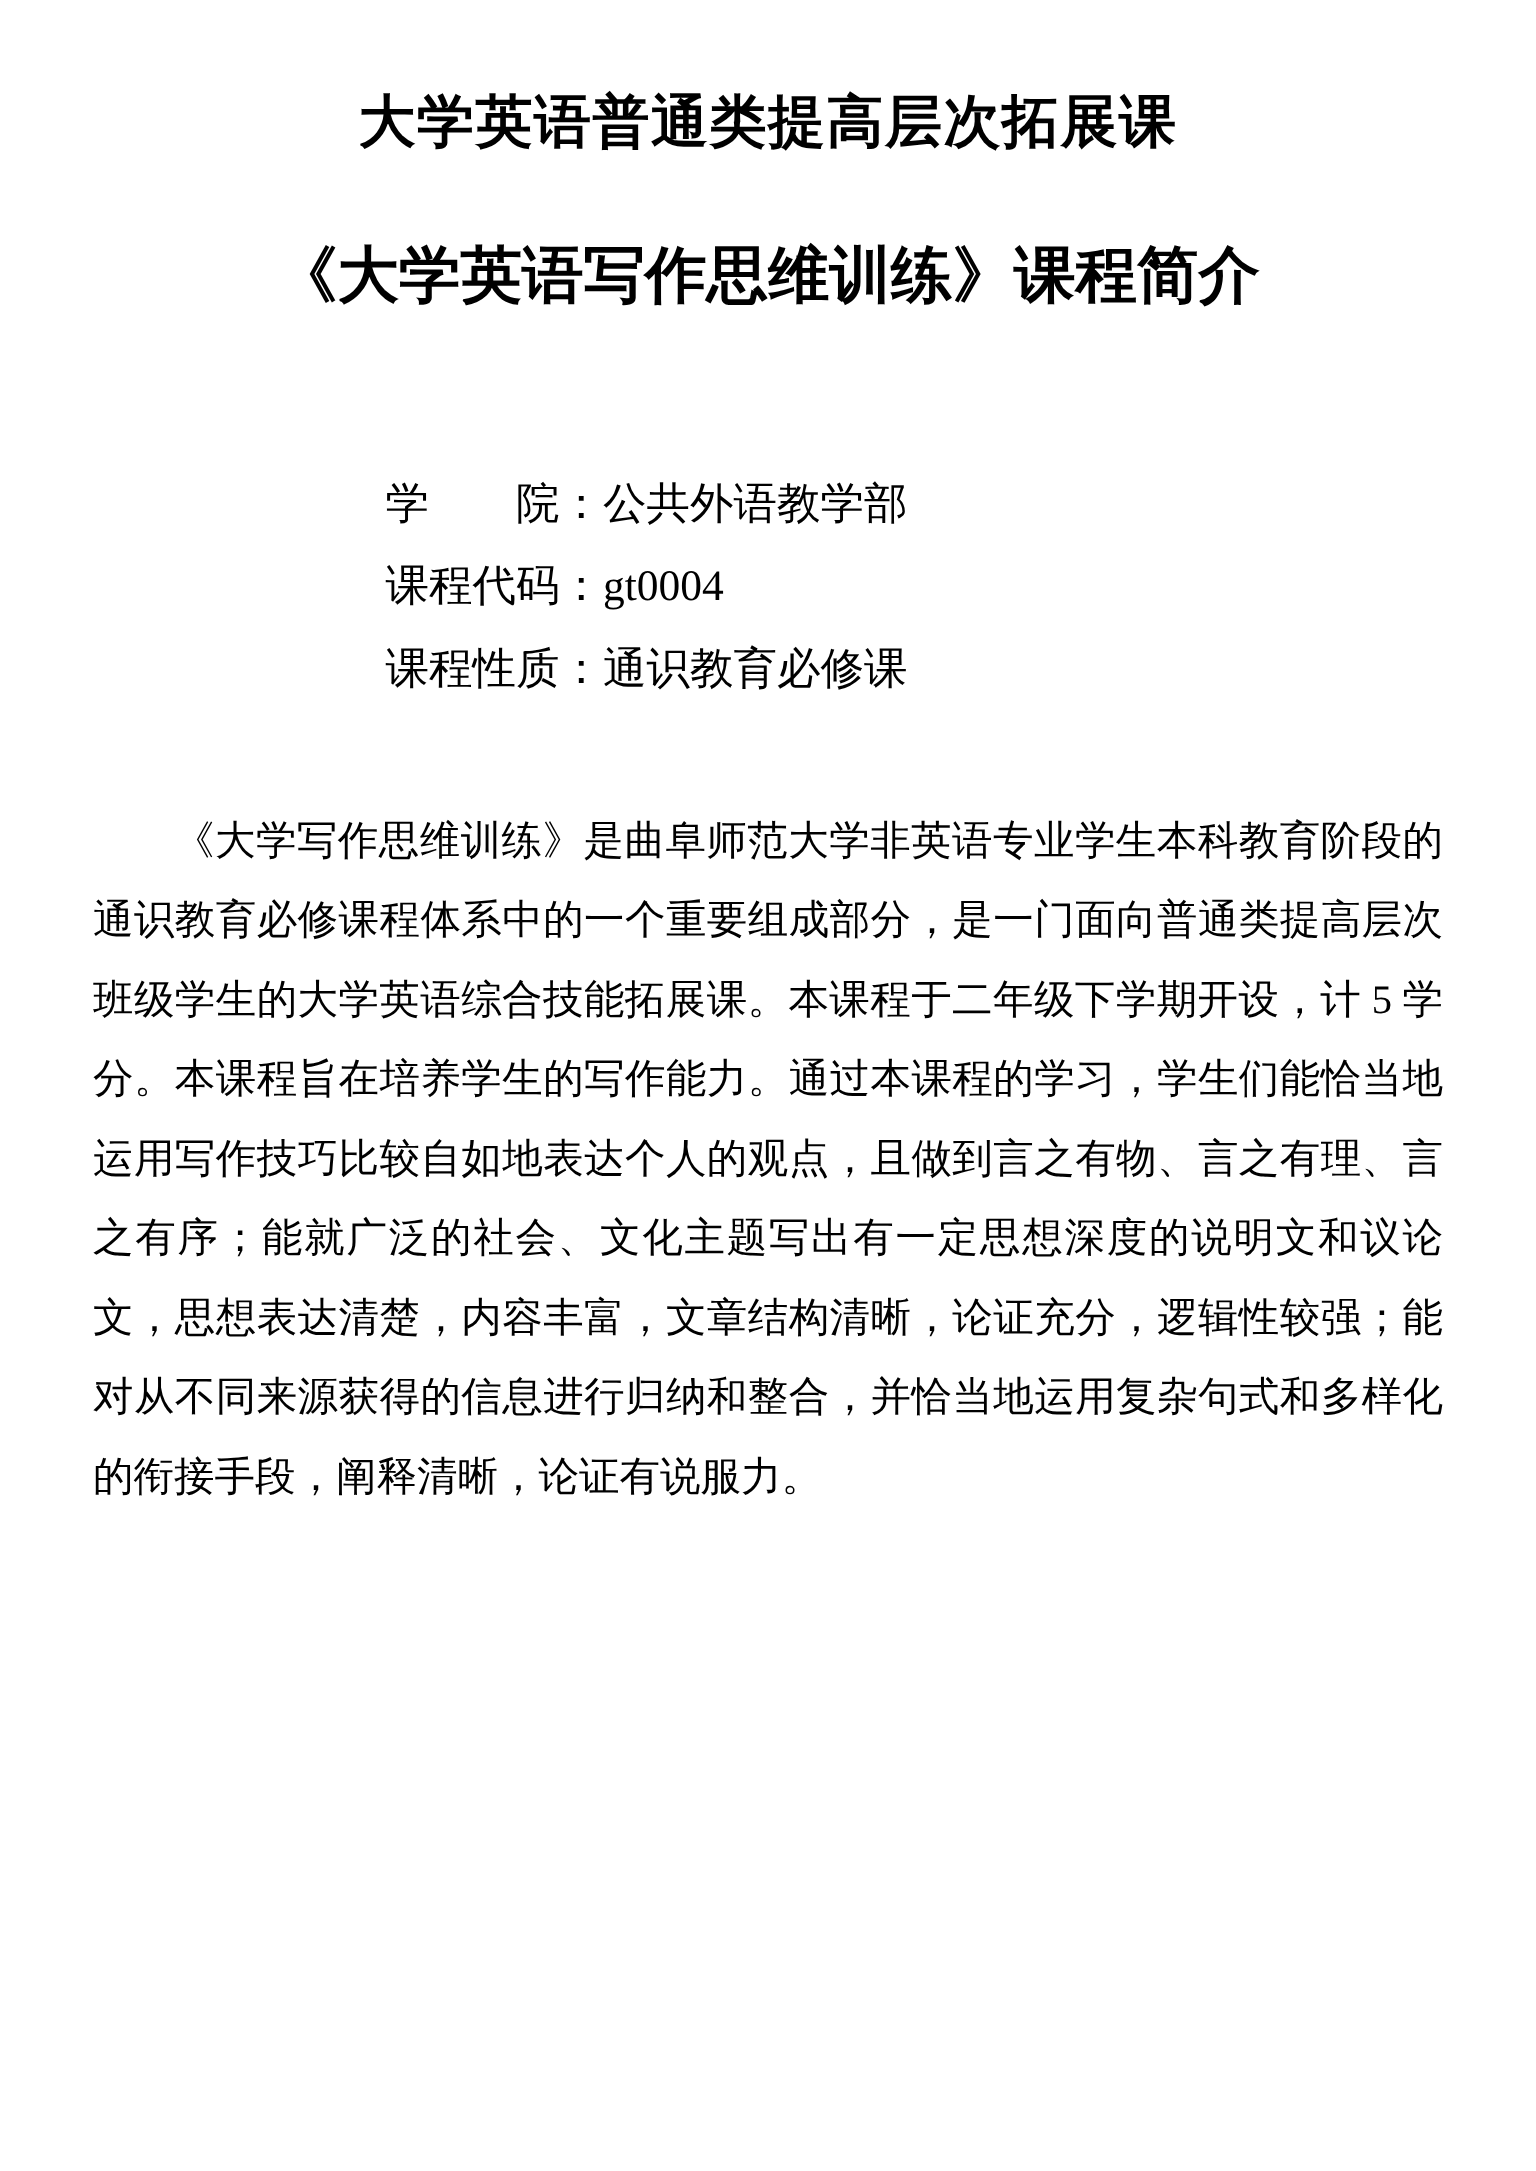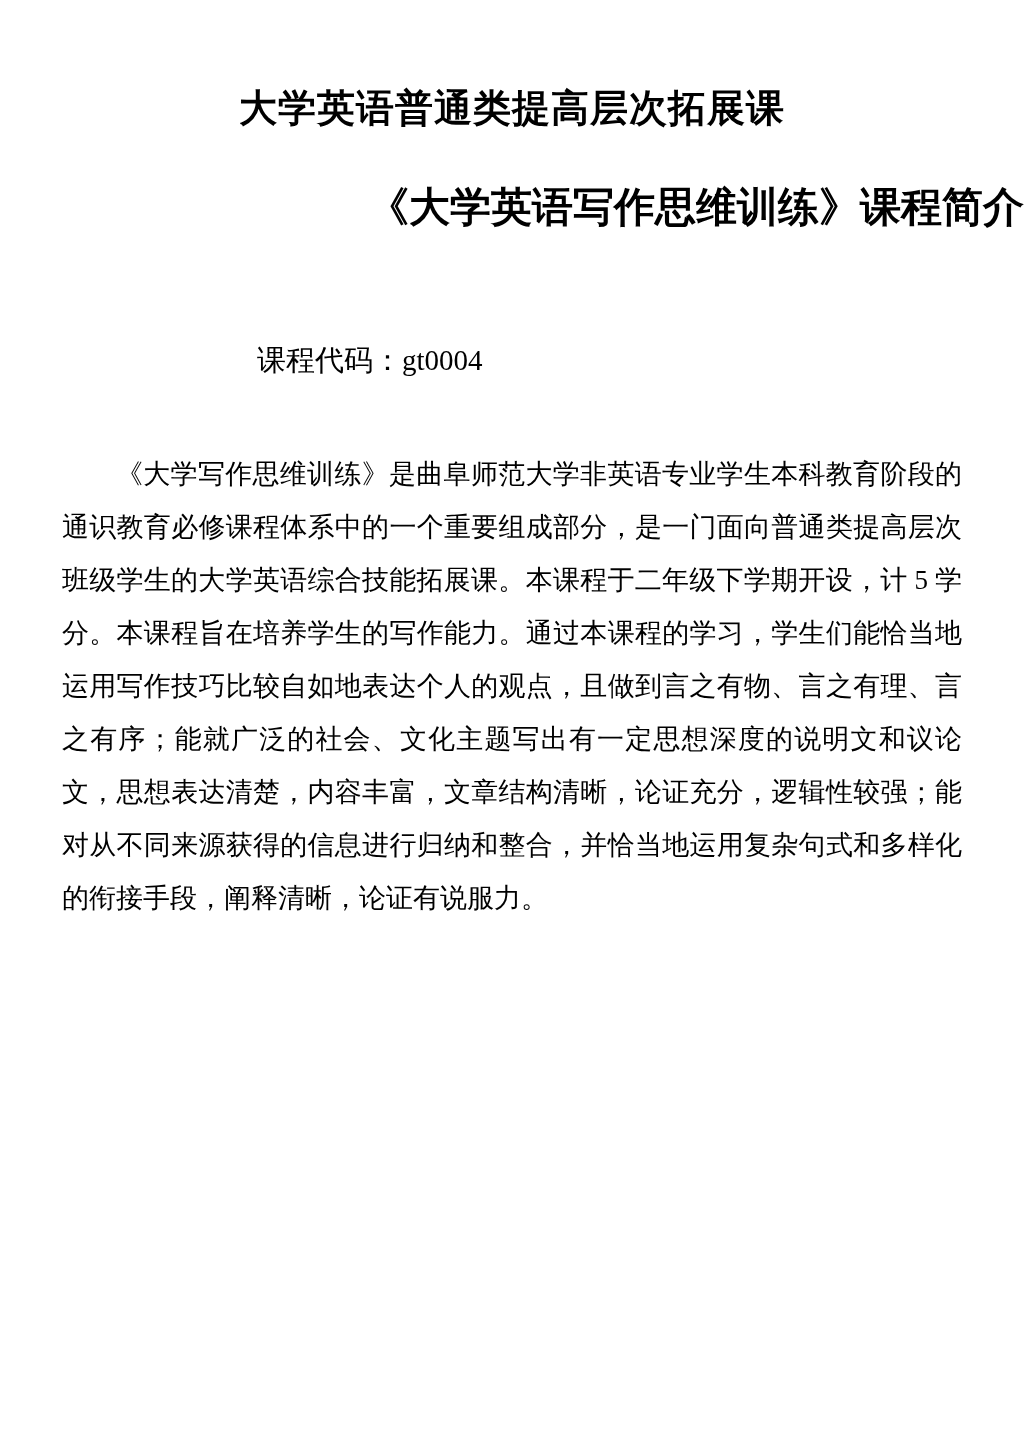--- a/index.html
+++ b/index.html
@@ -11,36 +11,36 @@
     position: relative;
     width: 1024px;
     height: 1447px;
     margin: 0 auto;
     background: #ffffff;
     color: #000000;
     overflow: hidden;
   }
   .title1 {
     margin: 0;
-    padding-top: 88px;
-    font-family: Liberation Sans, sans-serif;
+    padding-top: 64px;
+    font-family: Liberation Mono, monospace;
     font-weight: bold;
     font-size: 38px;
     line-height: 1.1;
     text-align: center;
     letter-spacing: 1px;
     color: #000000;
   }
   .title2 {
     margin: 56px 0 0 0;
     font-family: "Liberation Sans", "DejaVu Sans", sans-serif;
     font-weight: bold;
     font-size: 41px;
     line-height: 1.05;
-    text-align: right;
+    text-align: center;
     color: #000000;
   }
   .info {
     margin: 104px 0 0 257px;
     font-family: "Liberation Serif", "DejaVu Serif", serif;
     font-size: 29px;
     line-height: 55px;
     color: #000000;
   }
   .info-row {
@@ -69,19 +69,25 @@
 <body>
 
 <div class="page">
 
   <h1 class="title1">大学英语普通类提高层次拓展课</h1>
 
   <h1 class="title2">《大学英语写作思维训练》课程简介</h1>
 
   <div class="info">
     <div class="info-row">
+      <span class="info-label">学　　院：</span><span class="info-value">公共外语教学部</span>
+    </div>
+    <div class="info-row">
       <span class="info-label">课程代码：</span><span class="info-value">gt0004</span>
+    </div>
+    <div class="info-row">
+      <span class="info-label">课程性质：</span><span class="info-value">通识教育必修课</span>
     </div>
   </div>
 
   <p class="desc">《大学写作思维训练》是曲阜师范大学非英语专业学生本科教育阶段的通识教育必修课程体系中的一个重要组成部分，是一门面向普通类提高层次班级学生的大学英语综合技能拓展课。本课程于二年级下学期开设，计 5 学分。本课程旨在培养学生的写作能力。通过本课程的学习，学生们能恰当地运用写作技巧比较自如地表达个人的观点，且做到言之有物、言之有理、言之有序；能就广泛的社会、文化主题写出有一定思想深度的说明文和议论文，思想表达清楚，内容丰富，文章结构清晰，论证充分，逻辑性较强；能对从不同来源获得的信息进行归纳和整合，并恰当地运用复杂句式和多样化的衔接手段，阐释清晰，论证有说服力。</p>
 
 </div>
 
 </body></html>

